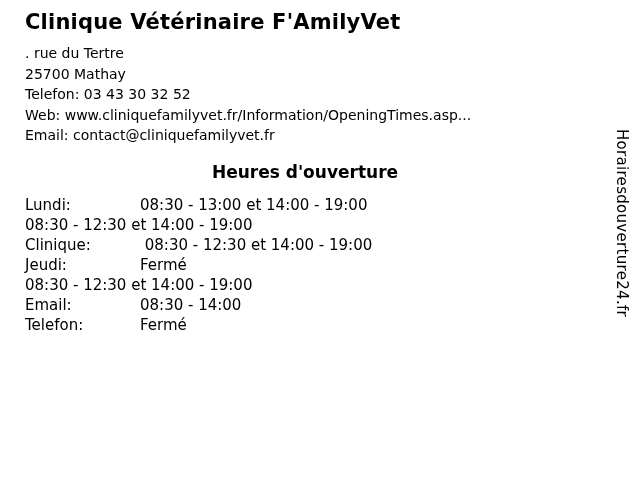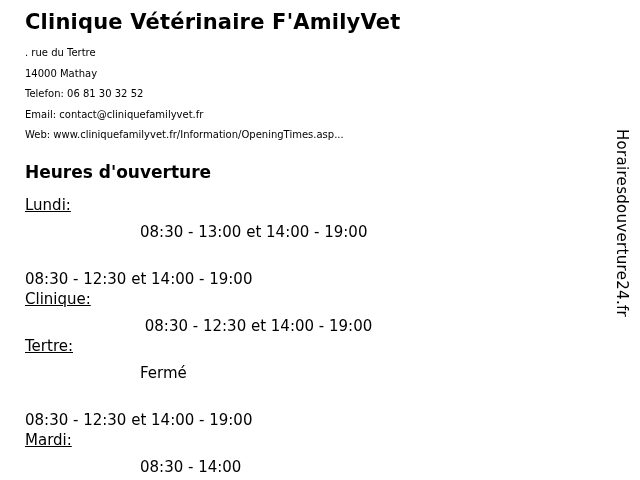--- a/index.html
+++ b/index.html
@@ -27,47 +27,46 @@
     font-size: 21px;
     font-weight: 700;
     line-height: 26px;
     letter-spacing: 0.2px;
     white-space: nowrap;
   }
   .info-block {
     margin-top: 8px;
   }
   .info-line {
-    font-size: 10px;
+    font-size: 14px;
     line-height: 20.5px;
     white-space: nowrap;
   }
   .hours-heading {
     margin: 15px 0 0 0;
     font-size: 17px;
     font-weight: 700;
     line-height: 22px;
+    text-align: center;
   }
   .hours-table {
     margin-top: 12px;
   }
   .hours-row {
     display: flex;
     font-size: 15px;
     line-height: 20px;
     white-space: pre-wrap;
   }
   .hours-day {
     width: 115px;
     flex: 0 0 115px;
-    text-decoration: underline;
   }
   .hours-time {
     flex: 1;
-    margin-top: 27px;
   }
   .watermark {
     position: absolute;
     top: 129px;
     right: 8px;
     writing-mode: vertical-rl;
     font-size: 15px;
     line-height: 20px;
     letter-spacing: 0.3px;
     color: #000000;
@@ -78,24 +77,24 @@
 <body>
 
 <div class="page">
 
   <div class="main">
 
     <h1 class="biz-title">Clinique Vétérinaire F'AmilyVet</h1>
 
     <div class="info-block">
       <div class="info-line">. rue du Tertre</div>
-      <div class="info-line">14000 Mathay</div>
-      <div class="info-line">Telefon: 06 81 30 32 52</div>
+      <div class="info-line">25700 Mathay</div>
+      <div class="info-line">Telefon: 03 43 30 32 52</div>
+      <div class="info-line">Web: www.cliniquefamilyvet.fr/Information/OpeningTimes.asp...</div>
       <div class="info-line">Email: contact@cliniquefamilyvet.fr</div>
-      <div class="info-line">Web: www.cliniquefamilyvet.fr/Information/OpeningTimes.asp...</div>
     </div>
 
     <h2 class="hours-heading">Heures d'ouverture</h2>
 
     <div class="hours-table">
 
       <div class="hours-row">
         <span class="hours-day">Lundi:</span>
         <span class="hours-time">08:30 - 13:00 et 14:00 - 19:00</span>
       </div>
@@ -103,30 +102,30 @@
       <div class="hours-row">
         <span class="hours-time">08:30 - 12:30 et 14:00 - 19:00</span>
       </div>
 
       <div class="hours-row">
         <span class="hours-day">Clinique:</span>
         <span class="hours-time"> 08:30 - 12:30 et 14:00 - 19:00</span>
       </div>
 
       <div class="hours-row">
-        <span class="hours-day">Tertre:</span>
+        <span class="hours-day">Jeudi:</span>
         <span class="hours-time">Fermé</span>
       </div>
 
       <div class="hours-row">
         <span class="hours-time">08:30 - 12:30 et 14:00 - 19:00</span>
       </div>
 
       <div class="hours-row">
-        <span class="hours-day">Mardi:</span>
+        <span class="hours-day">Email:</span>
         <span class="hours-time">08:30 - 14:00</span>
       </div>
 
       <div class="hours-row">
         <span class="hours-day">Telefon:</span>
         <span class="hours-time">Fermé</span>
       </div>
 
     </div>
   </div>

